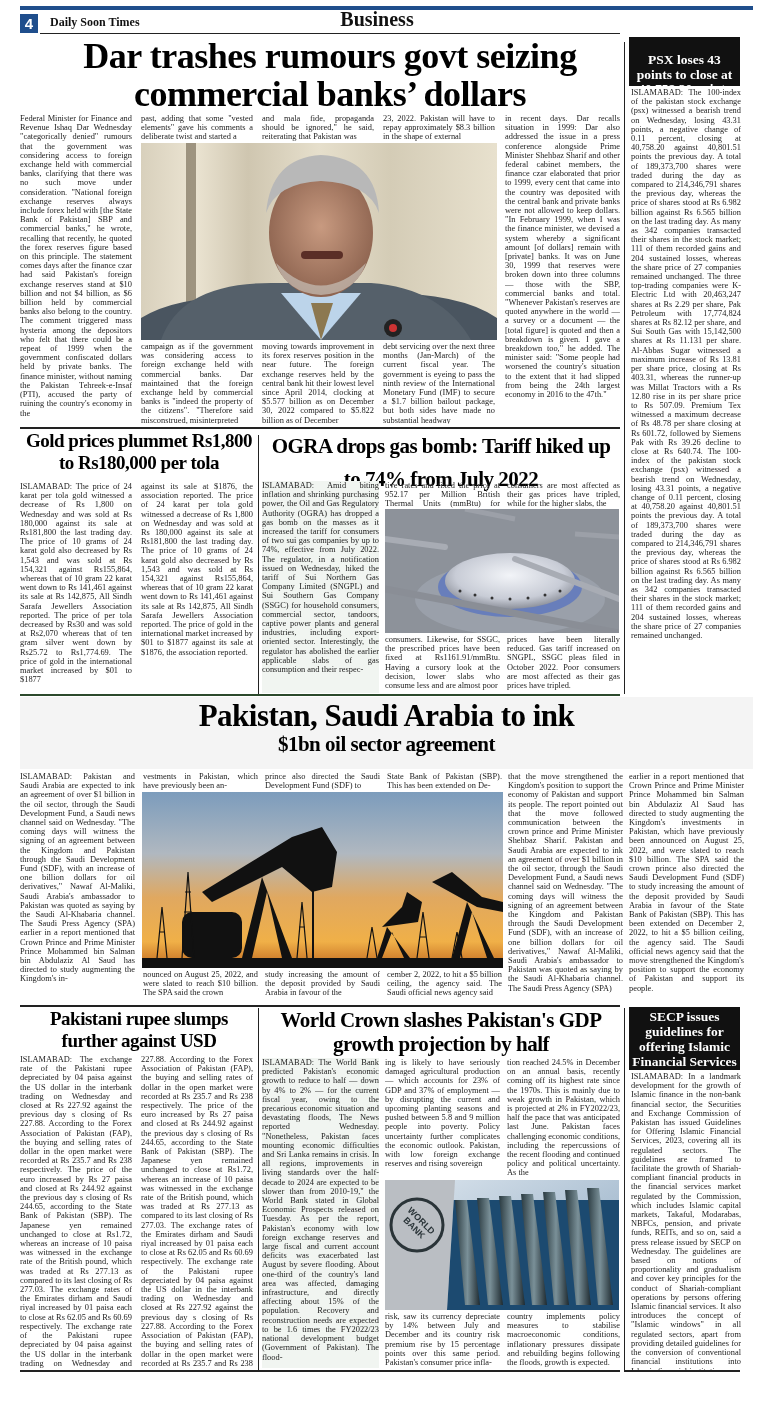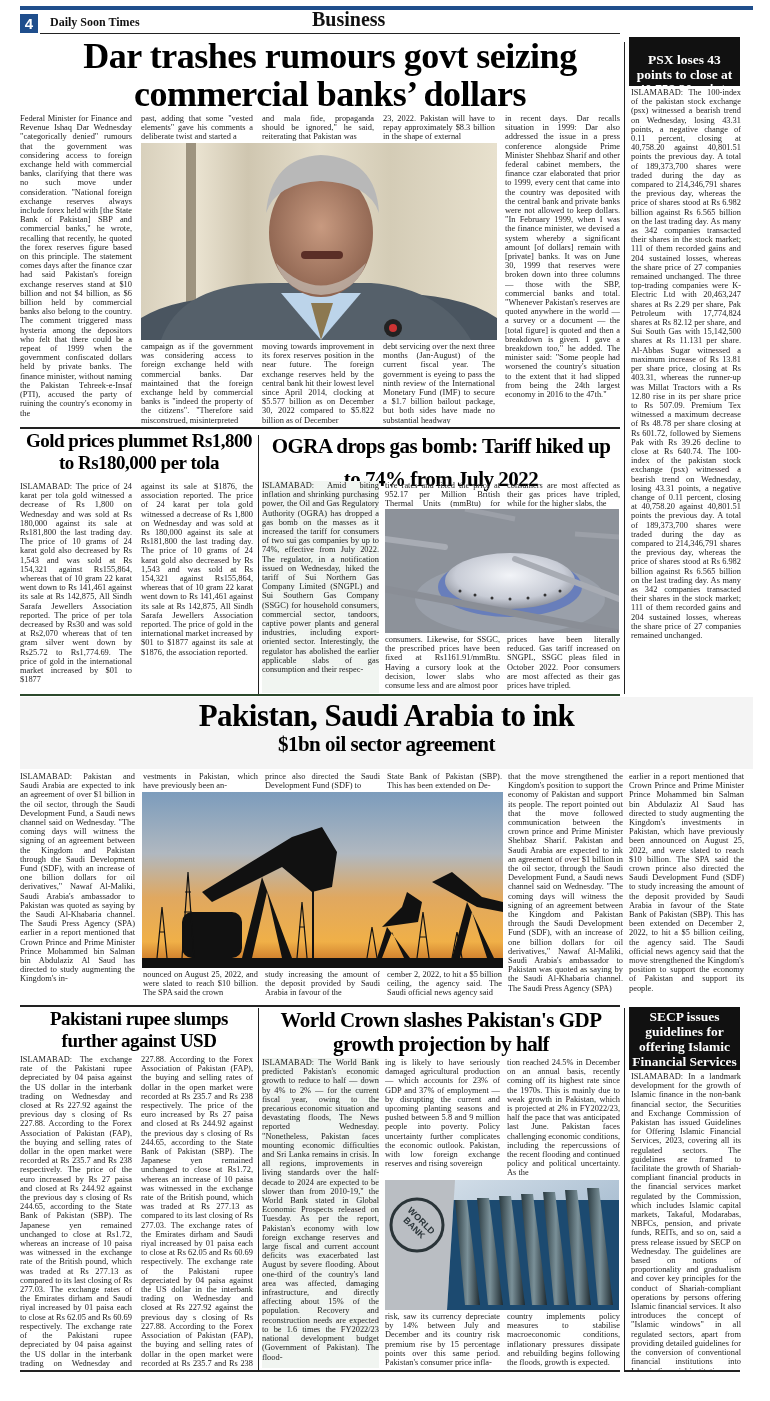--- a/index.html
+++ b/index.html
@@ -2,21 +2,21 @@
 <html><head>
 <meta charset="utf-8">
 <style>
 *{box-sizing:border-box;margin:0;padding:0}
 html,body{width:770px;height:1401px;background:#fff;overflow:hidden}
 body{position:relative;font-family:"DejaVu Serif",serif;color:#111}
 .abs{position:absolute}
 .topbar{left:20px;top:6px;width:733px;height:4px;background:#1f4e8c}
 .pagebox{left:20px;top:14px;width:18px;height:19px;background:#1f4e8c;color:#fff;font:bold 15px "Liberation Sans",sans-serif;text-align:center;line-height:19px}
 .papername{left:50px;top:15px;font:bold 12px "Liberation Serif",serif}
-.section{left:312px;top:8px;width:170px;font:bold 20px "Liberation Serif",serif}
+.section{left:292px;top:8px;width:170px;text-align:center;font:bold 20px "Liberation Serif",serif}
 .hrule{left:40px;top:33px;width:580px;height:1px;background:#222}
 .hl{font-family:"Liberation Serif",serif;font-weight:bold;text-align:center;color:#000;line-height:1.05;letter-spacing:-0.5px}
 .body{font-family:"Liberation Serif",serif;font-size:8.4px;line-height:9.2px;text-align:justify;color:#222;overflow:hidden;hyphens:auto}
 .boxhead{background:#111;color:#fff;font-family:"Liberation Serif",serif;font-weight:bold;text-align:center;line-height:1.08}
 .vline{width:1px;background:#222}
 .hline{height:2px;background:#222}
 .greenline{height:2px;background:#2c4a2c}
 .photo{overflow:hidden}
 .tint{background:#f1f5f1}
 </style>
@@ -61,21 +61,21 @@
       <ellipse cx="180" cy="90" rx="52" ry="64" fill="url(#face)"></ellipse>
       <path d="M125 70 Q130 15 180 12 Q235 15 238 70 Q228 40 180 38 Q135 40 125 70Z" fill="#b8b8b8"></path>
       <path d="M135 120 Q180 165 225 120 Q215 150 180 152 Q145 150 135 120Z" fill="#c8c0b8" opacity="0.7"></path>
       <rect x="160" y="108" width="42" height="8" rx="4" fill="#5a2e26"></rect>
       <circle cx="252" cy="185" r="9" fill="#222"></circle>
         <circle cx="252" cy="185" r="4" fill="#c33"></circle>
     </svg>
   </div>
   <div class="abs body" style="left:141px;top:342px;width:112px;height:82px">campaign as if the government was considering access to foreign exchange held with commercial banks. Dar maintained that the foreign exchange held by commercial banks is "indeed the property of the citizens". "Therefore said misconstrued, misinterpreted</div>
   <div class="abs body" style="left:262px;top:342px;width:112px;height:82px">moving towards improvement in its forex reserves position in the near future. The foreign exchange reserves held by the central bank hit their lowest level since April 2014, clocking at $5.577 billion as on December 30, 2022 compared to $5.822 billion as of December</div>
-  <div class="abs body" style="left:383px;top:342px;width:112px;height:82px">debt servicing over the next three months (Jan-August) of the current fiscal year. The government is eyeing to pass the ninth review of the International Monetary Fund (IMF) to secure a $1.7 billion bailout package, but both sides have made no substantial headway</div>
+  <div class="abs body" style="left:383px;top:342px;width:112px;height:82px">debt servicing over the next three months (Jan-March) of the current fiscal year. The government is eyeing to pass the ninth review of the International Monetary Fund (IMF) to secure a $1.7 billion bailout package, but both sides have made no substantial headway</div>
   <div class="abs body" style="left:505px;top:114px;width:115px;height:310px">in recent days. Dar recalls situation in 1999: Dar also addressed the issue in a press conference alongside Prime Minister Shehbaz Sharif and other federal cabinet members, the finance czar elaborated that prior to 1999, every cent that came into the country was deposited with the central bank and private banks were not allowed to keep dollars. "In February 1999, when I was the finance minister, we devised a system whereby a significant amount [of dollars] remain with [private] banks. It was on June 30, 1999 that reserves were broken down into three columns — those with the SBP, commercial banks and total. "Whenever Pakistan's reserves are quoted anywhere in the world — a survey or a document — the [total figure] is quoted and then a breakdown is given. I gave a breakdown too," he added. The minister said: "Some people had worsened the country's situation to the extent that it had slipped from being the 24th largest economy in 2016 to the 47th."</div>
 </div>
 <div class="abs hline" style="left:20px;top:427px;width:600px"></div>
 
 <div class="abs vline" style="left:624px;top:42px;height:652px"></div>
 <div>
   <div class="abs boxhead" style="left:629px;top:37px;width:111px;height:49px;font-size:13.5px;padding-top:16px">PSX loses 43 points to close at 40,758.20 points</div>
   <div class="abs body" style="left:631px;top:88px;width:110px;height:604px">ISLAMABAD: The 100-index of the pakistan stock exchange (psx) witnessed a bearish trend on Wednesday, losing 43.31 points, a negative change of 0.11 percent, closing at 40,758.20 against 40,801.51 points the previous day. A total of 189,373,700 shares were traded during the day as compared to 214,346,791 shares the previous day, whereas the price of shares stood at Rs 6.982 billion against Rs 6.565 billion on the last trading day. As many as 342 companies transacted their shares in the stock market; 111 of them recorded gains and 204 sustained losses, whereas the share price of 27 companies remained unchanged. The three top-trading companies were K-Electric Ltd with 20,463,247 shares at Rs 2.29 per share, Pak Petroleum with 17,774,824 shares at Rs 82.12 per share, and Sui South Gas with 15,142,500 shares at Rs 11.131 per share. Al-Abbas Sugar witnessed a maximum increase of Rs 13.81 per share price, closing at Rs 403.31, whereas the runner-up was Millat Tractors with a Rs 12.80 rise in its per share price to Rs 507.09. Premium Tex witnessed a maximum decrease of Rs 48.78 per share closing at Rs 601.72, followed by Siemens Pak with Rs 39.26 decline to close at Rs 640.74. The 100-index of the pakistan stock exchange (psx) witnessed a bearish trend on Wednesday, losing 43.31 points, a negative change of 0.11 percent, closing at 40,758.20 against 40,801.51 points the previous day. A total of 189,373,700 shares were traded during the day as compared to 214,346,791 shares the previous day, whereas the price of shares stood at Rs 6.982 billion against Rs 6.565 billion on the last trading day. As many as 342 companies transacted their shares in the stock market; 111 of them recorded gains and 204 sustained losses, whereas the share price of 27 companies remained unchanged.</div>
 </div>
 

